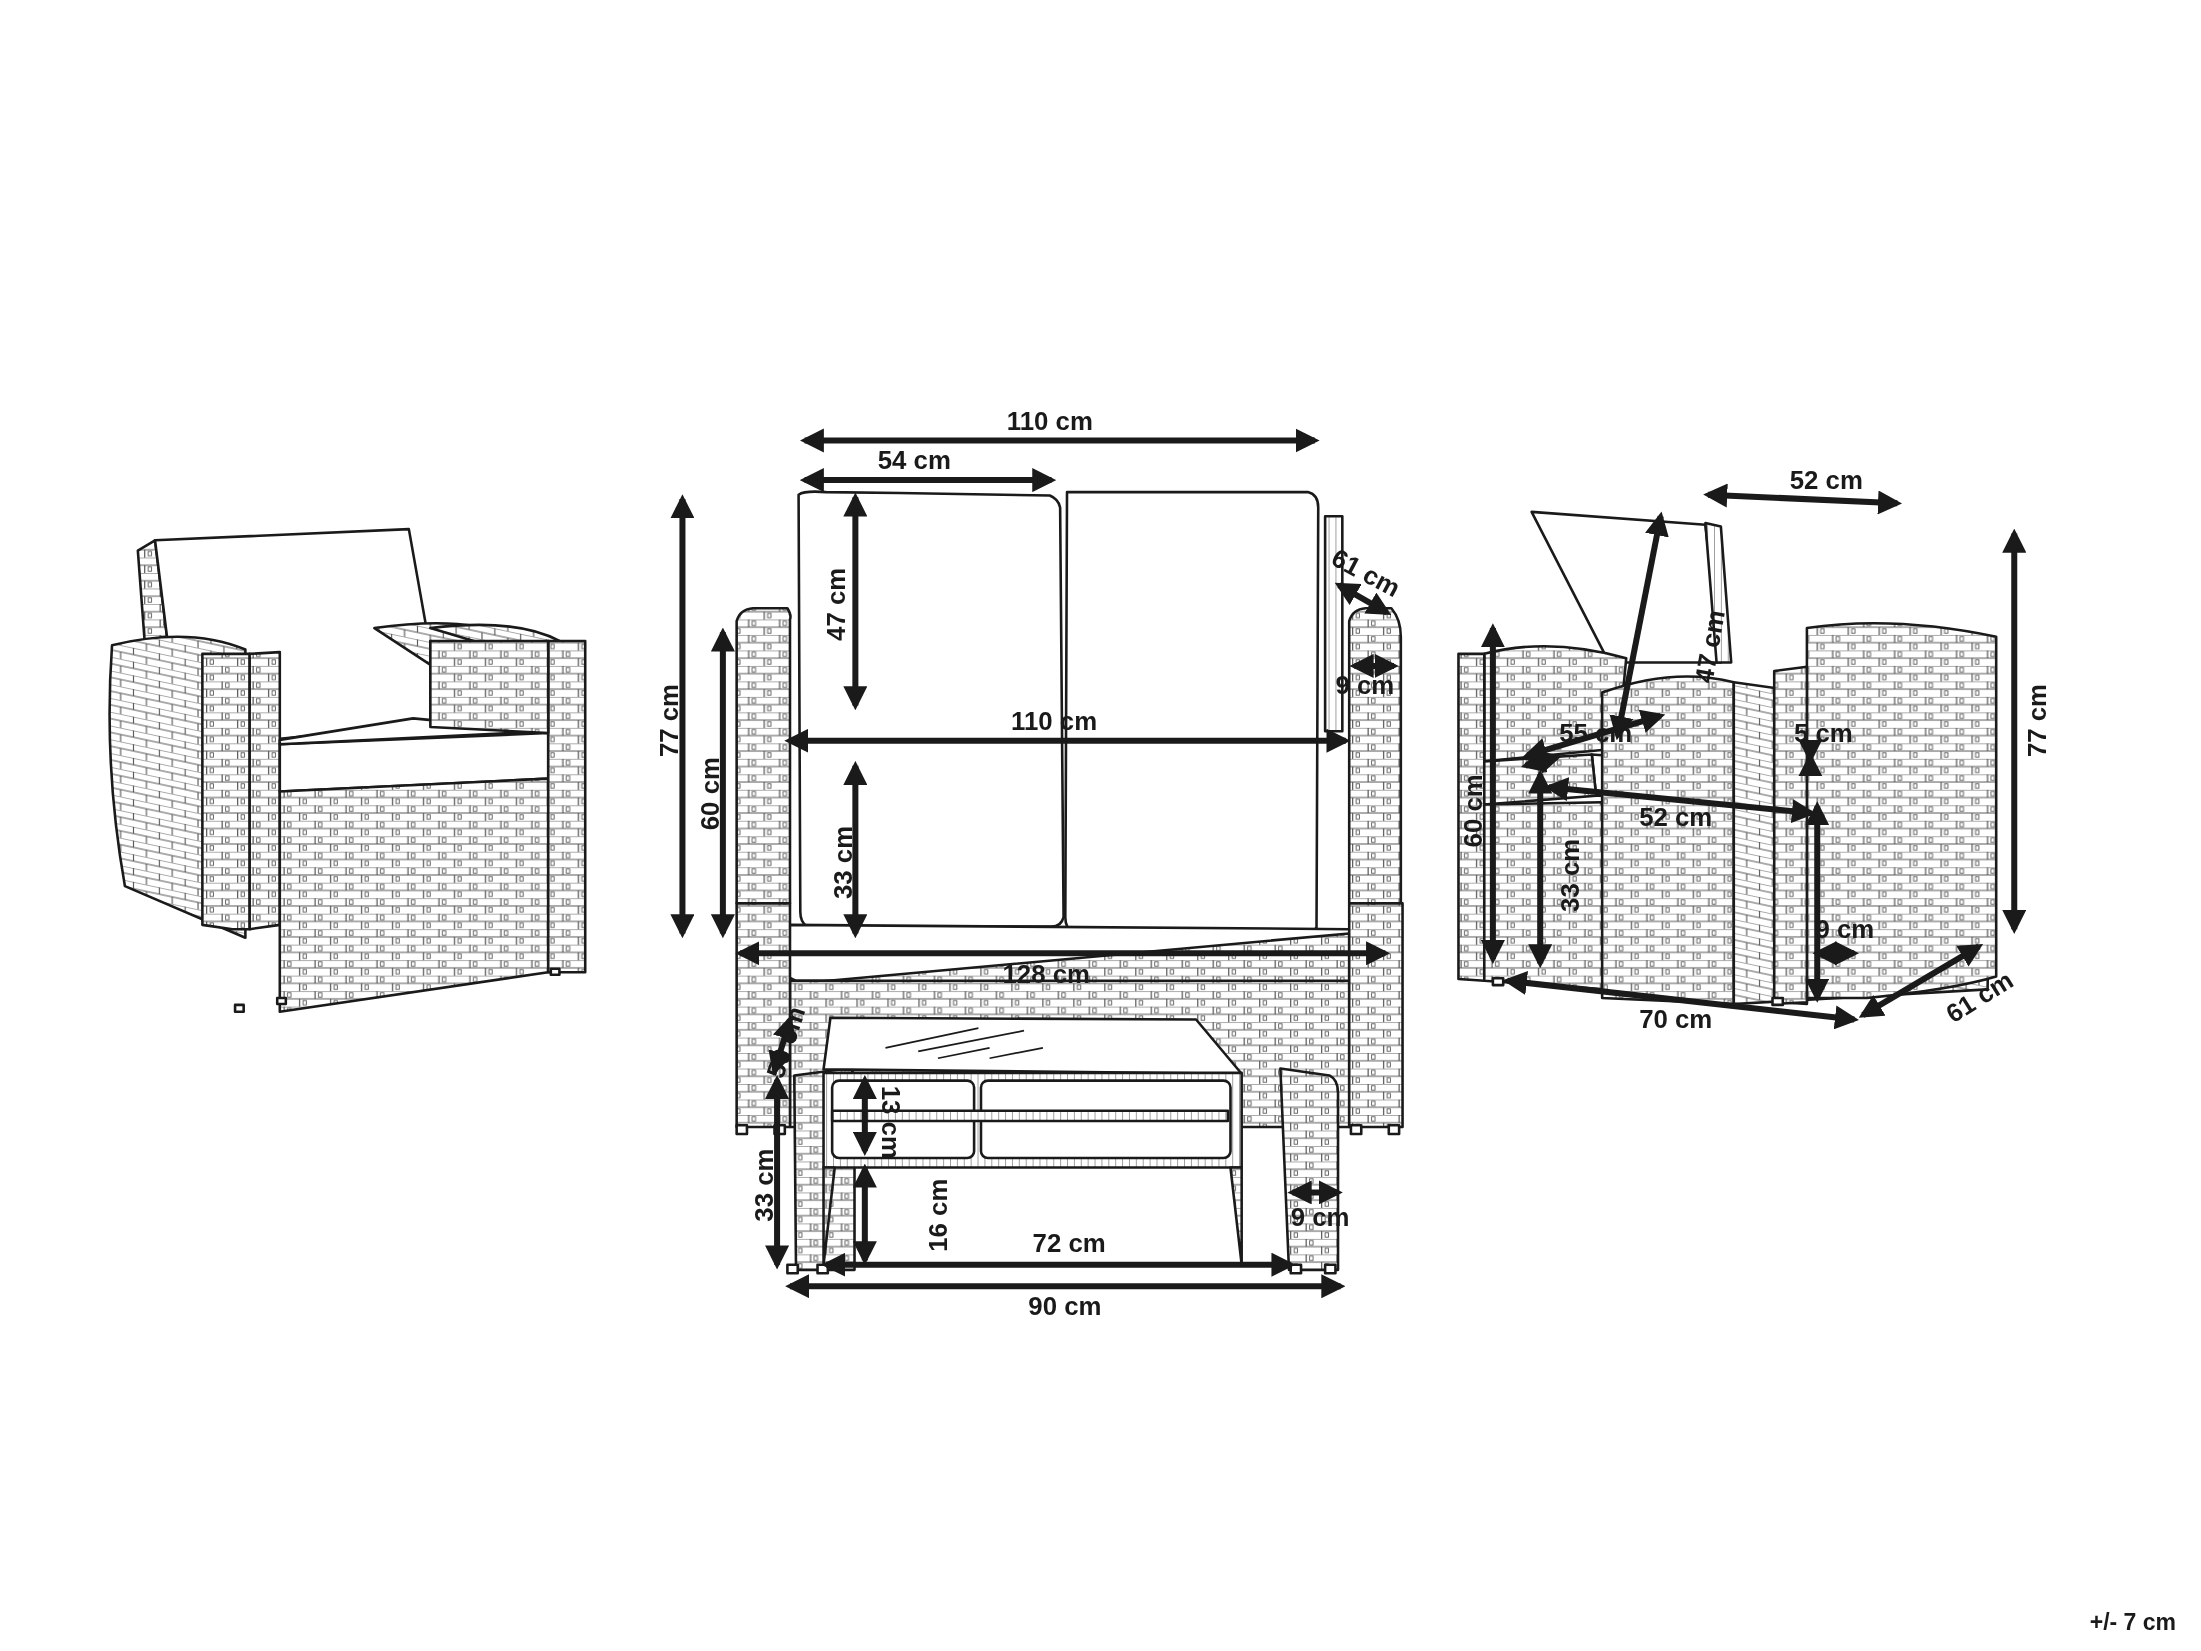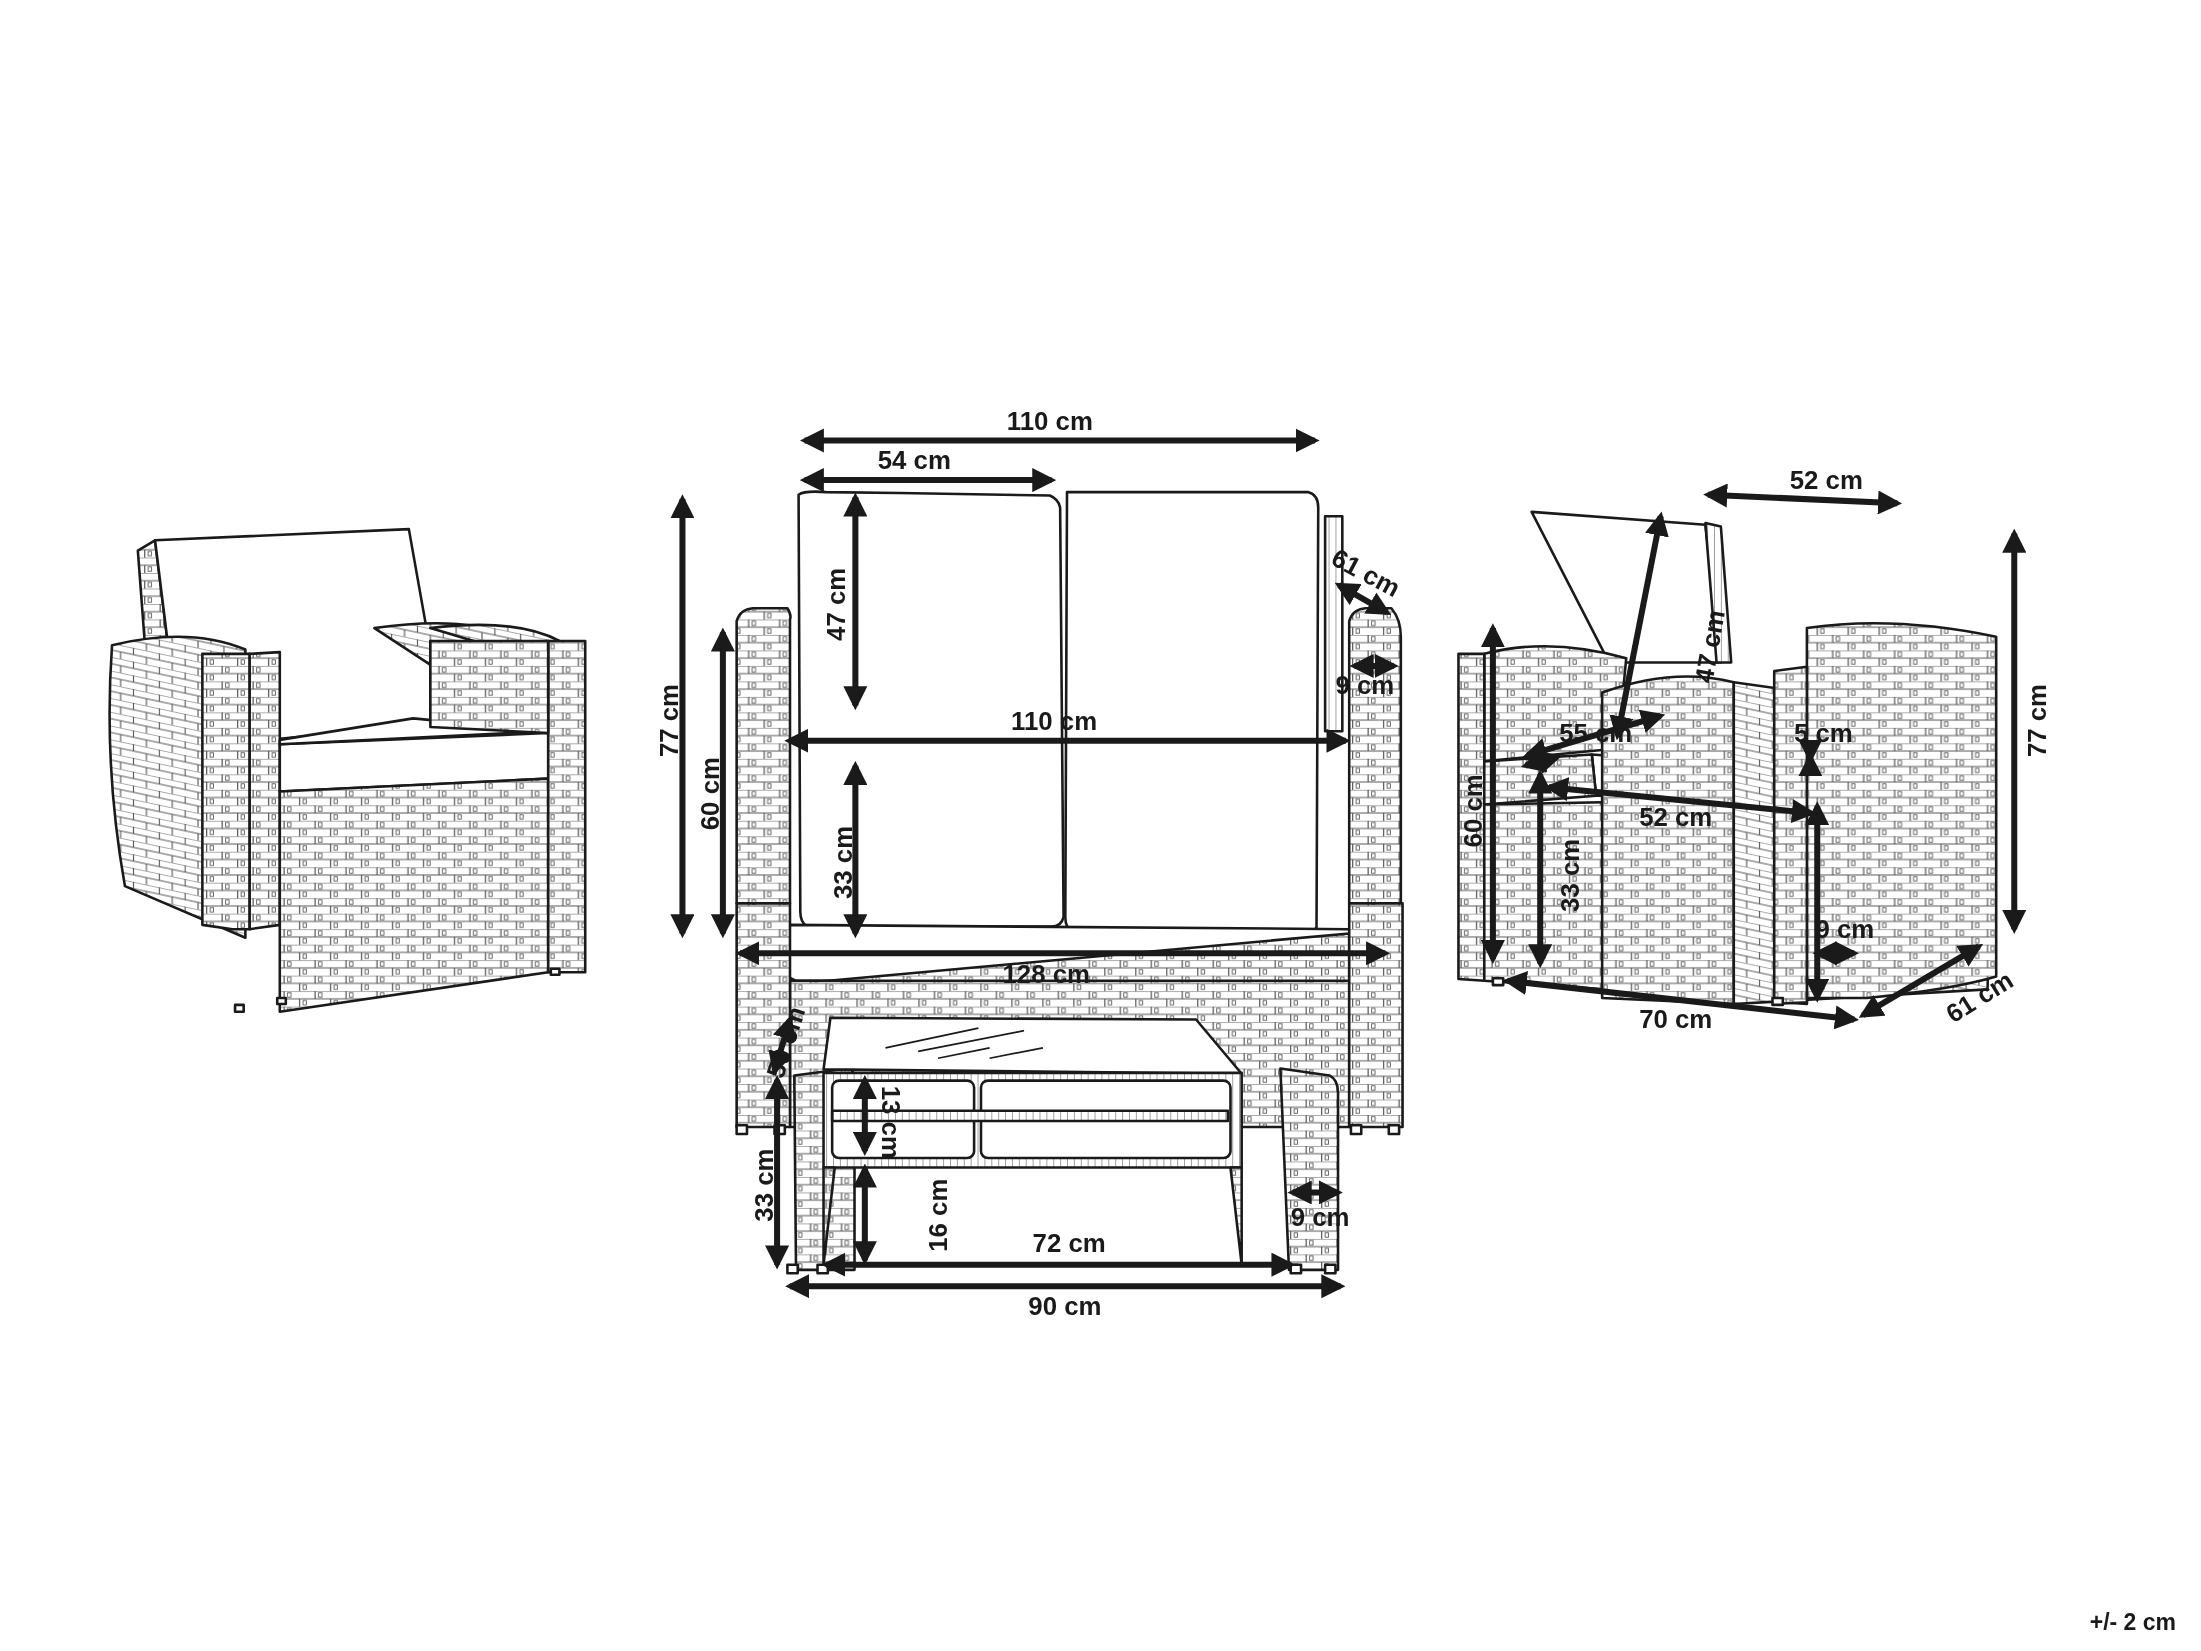--- a/index.html
+++ b/index.html
@@ -179,14 +179,14 @@
     <text class="lbl" transform="translate(910,1255) rotate(-72)">50 cm</text>
     <text class="lbl" transform="translate(898,1420) rotate(-90)">33 cm</text>
     <text class="lbl" transform="translate(1025,1262) rotate(90)">13 cm</text>
     <text class="lbl" transform="translate(1100,1455) rotate(-90)">16 cm</text>
     <text class="lbl" x="1500" y="1425">9 cm</text>
     <text class="lbl" x="1200" y="1455">72 cm</text>
     <text class="lbl" x="1195" y="1528">90 cm</text>
   </g>
 </svg>
 
-<div class="tol">+/- 2 cm</div>
+<div class="tol">+/- 7 cm</div>
 
 
 </body></html>

